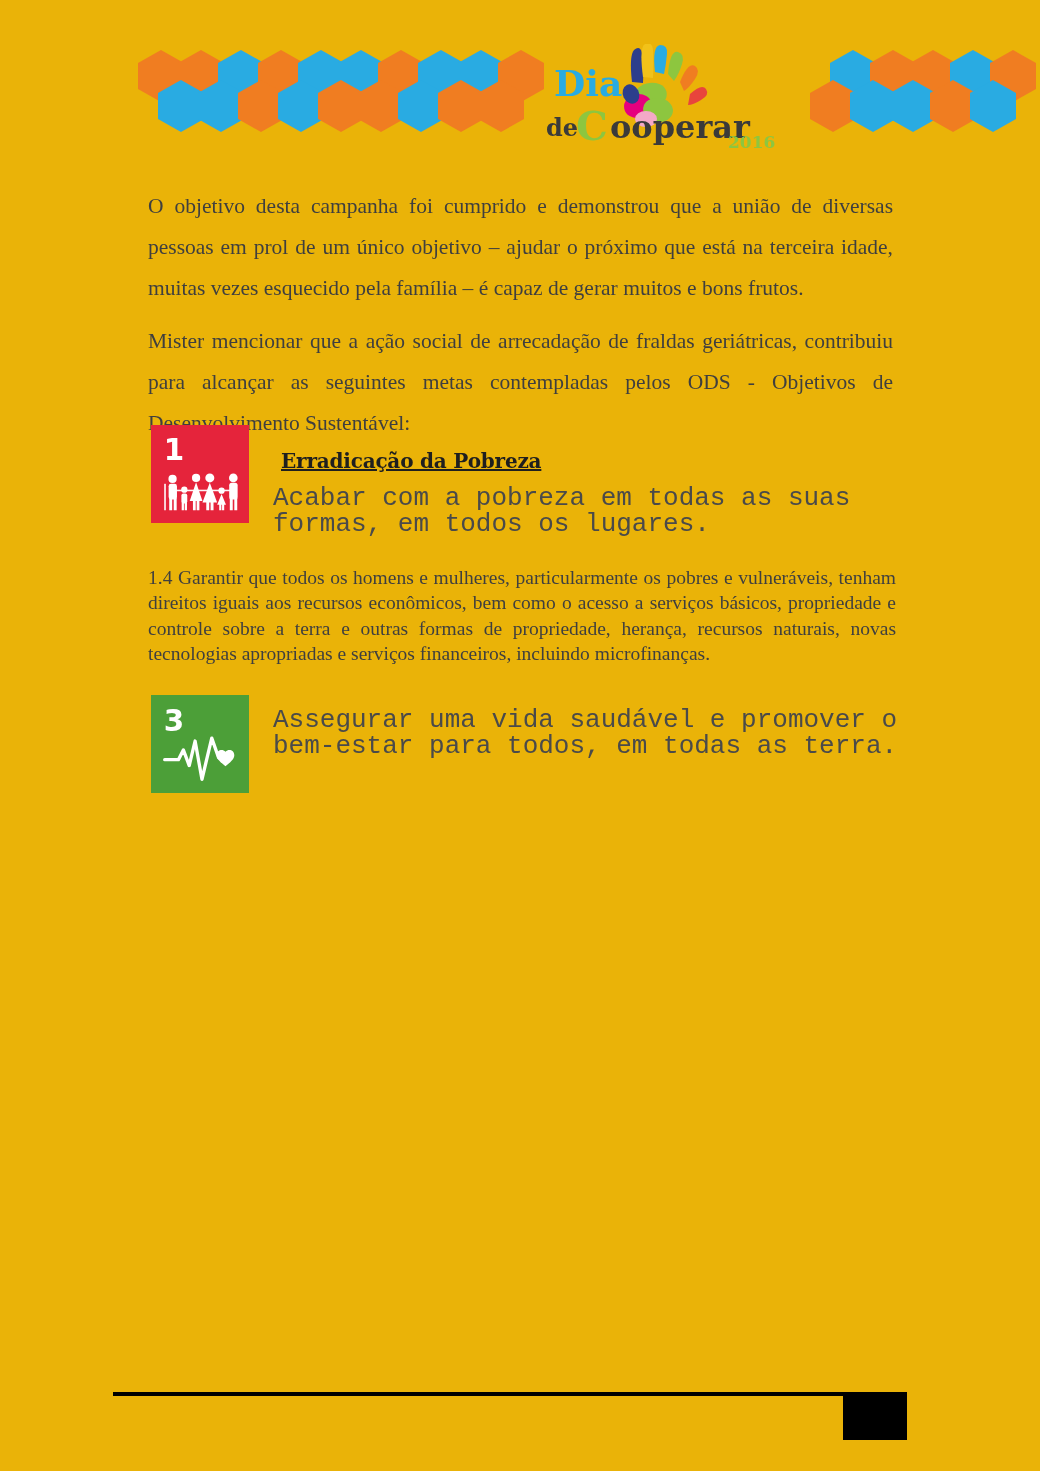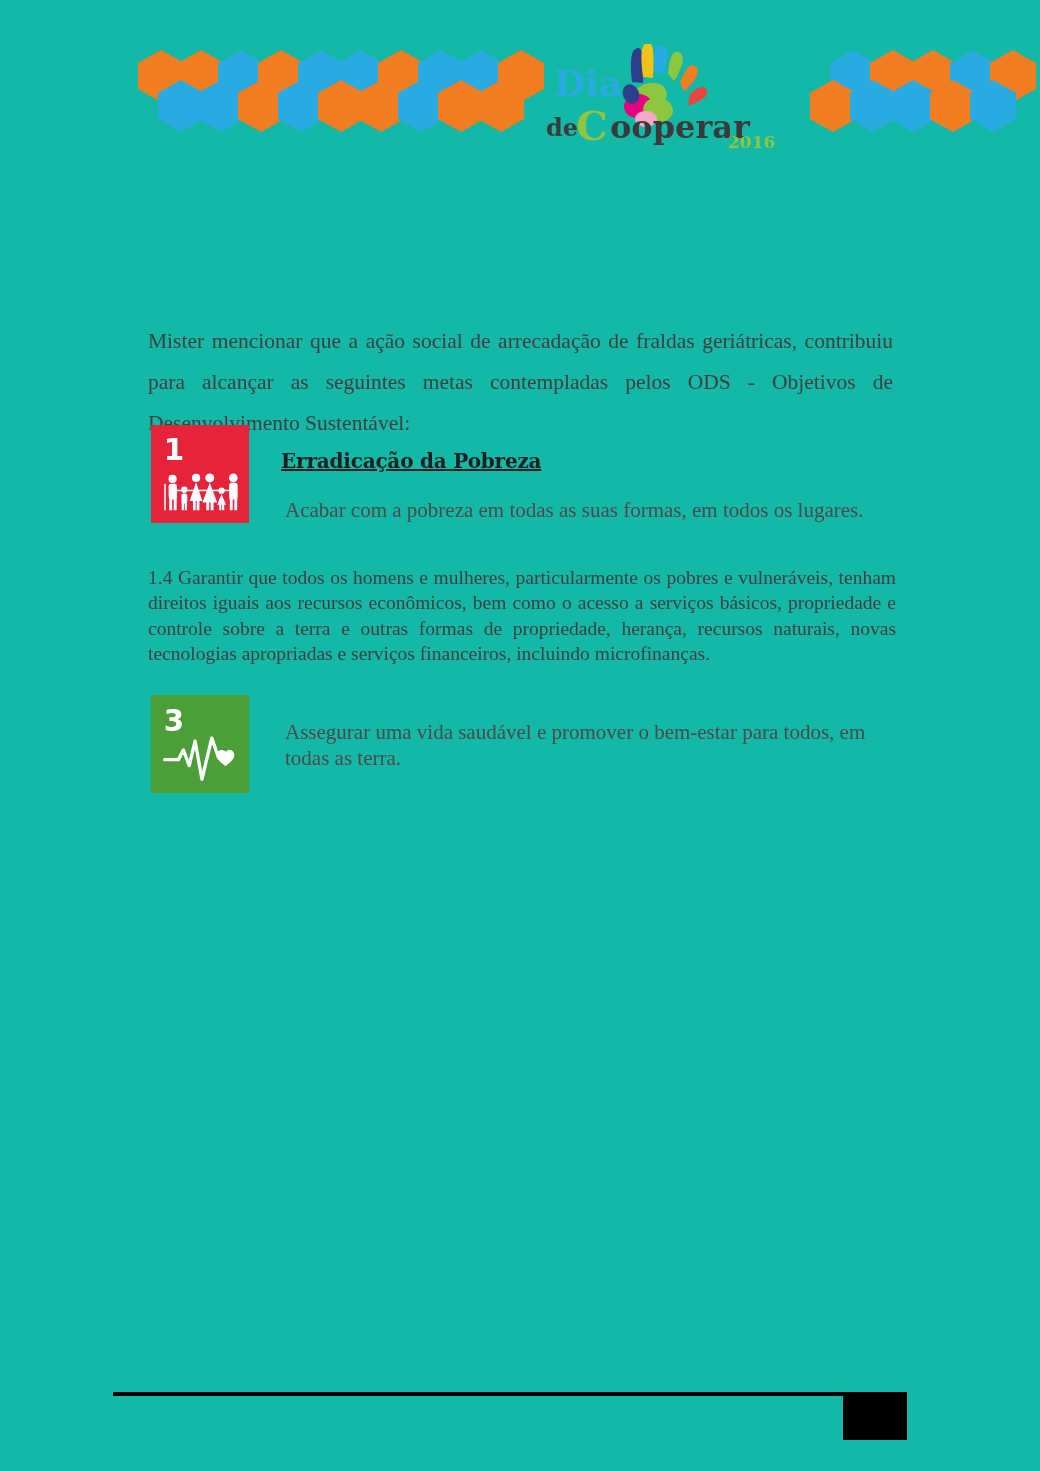--- a/index.html
+++ b/index.html
@@ -13,21 +13,21 @@
     height: 1471px;
     position: relative;
     font-family: "Liberation Serif", "DejaVu Serif", serif;
     color: #3a3a3a;
     overflow: hidden;
   }
 
   .page {
     position: absolute;
     inset: 0;
-    background: #14b8a6;
+    background: #eab308;
   }
 
   
   .header-banner {
     position: absolute;
     left: 138px;
     top: 42px;
     width: 765px;
     height: 108px;
   }
@@ -111,25 +111,26 @@
     font-size: 20px;
     line-height: 24px;
     color: #1f1f1f;
     letter-spacing: -0.2px;
     margin: 0;
     padding-top: 24px;
     text-decoration: underline;
   }
   #sdg-block-1 .sdg-title { padding-left: 8px; }
   .sdg-desc {
-    font-size: 21px;
+    font-size: 26px;
     line-height: 26px;
     color: #4a4a4a;
-    margin: 12px;
+    margin: 0;
     padding-top: 12px;
+    font-family: Liberation Mono, monospace;
   }
 
   
   .footer-rule {
     position: absolute;
     left: 113px;
     top: 1392px;
     width: 794px;
     height: 4px;
     background: #000000;
@@ -205,20 +206,21 @@
         <div class="hex" style="left: 140px; top: 8px; background: rgb(41, 171, 226);"></div>
         <div class="hex" style="left: 180px; top: 8px; background: rgb(240, 125, 33);"></div>
         <div class="hex" style="left: 0px; top: 38px; background: rgb(240, 125, 33);"></div>
         <div class="hex" style="left: 40px; top: 38px; background: rgb(41, 171, 226);"></div>
         <div class="hex" style="left: 80px; top: 38px; background: rgb(41, 171, 226);"></div>
         <div class="hex" style="left: 120px; top: 38px; background: rgb(240, 125, 33);"></div>
         <div class="hex" style="left: 160px; top: 38px; background: rgb(41, 171, 226);"></div>
       </div>
   </div>
 
+  <p class="body-para" id="para-1">O objetivo desta campanha foi cumprido e demonstrou que a união de diversas pessoas em prol de um único objetivo – ajudar o próximo que está na terceira idade, muitas vezes esquecido pela família – é capaz de gerar muitos e bons frutos.</p>
 
   <p class="body-para" id="para-2">Mister mencionar que a ação social de arrecadação de fraldas geriátricas, contribuiu para alcançar as seguintes metas contempladas pelos ODS - Objetivos de Desenvolvimento Sustentável:</p>
 
   <div class="sdg-block" id="sdg-block-1">
     <div class="sdg-icon">
       <svg viewBox="0 0 100 100" xmlns="http://www.w3.org/2000/svg">
         <rect width="100" height="100" fill="#E5243B"></rect>
         <text x="13" y="36" font-family="DejaVu Sans, sans-serif" font-size="30" font-weight="bold" fill="#ffffff">1</text>
         <g fill="#ffffff">
 

